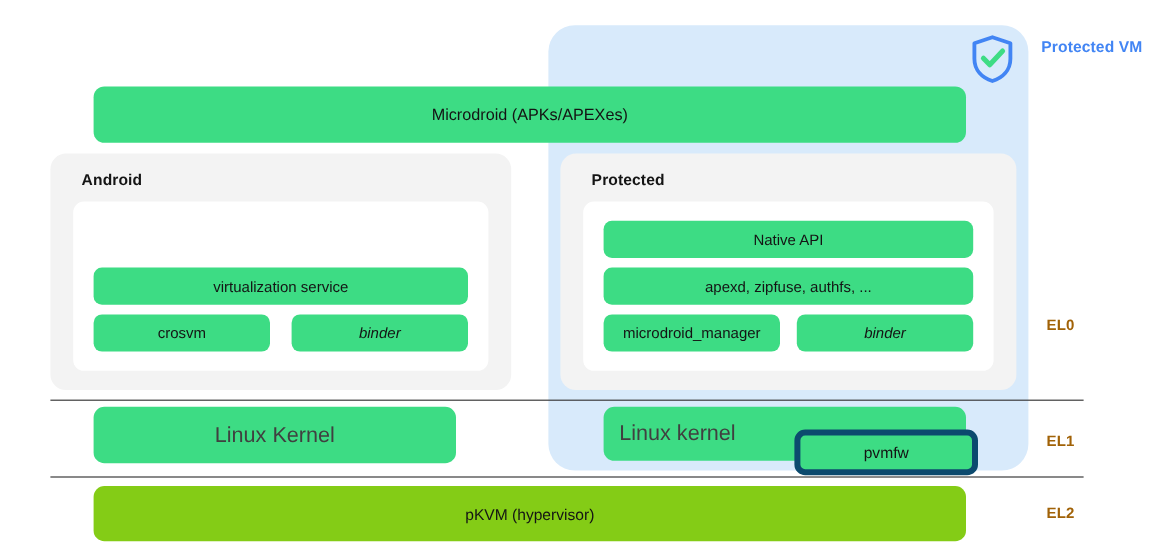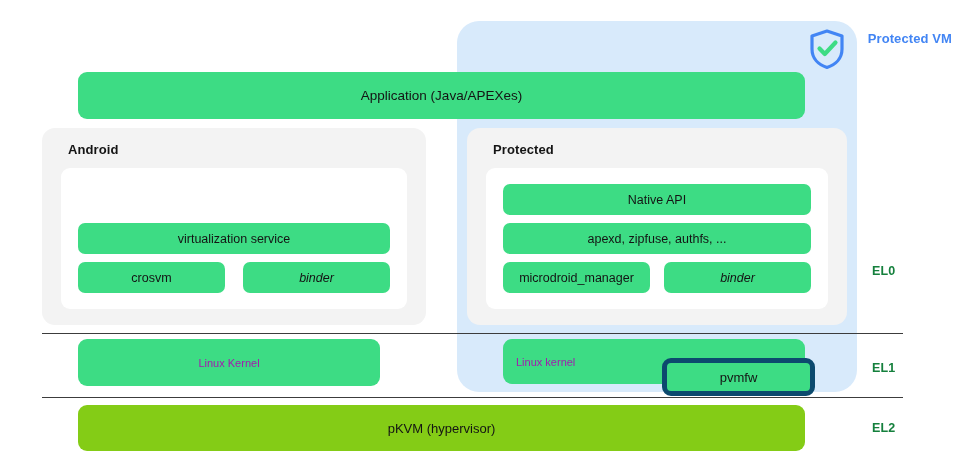--- a/index.html
+++ b/index.html
@@ -125,22 +125,22 @@
   .half-left  { left: 17px;  width: 147px; }
   .half-right { right: 17px; width: 147px; font-style: italic; }
 
   
   .kernel-box {
     position: absolute;
     background: #3DDC84;
     border-radius: 9px;
     display: flex;
     align-items: center;
-    color: #a21caf;
-    font-size: 11px;
+    color: #404040;
+    font-size: 18px;
     box-sizing: border-box;
   }
   .kernel-android {
     left: 78px;
     top: 339px;
     width: 302px;
     height: 47px;
     justify-content: center;
   }
   .kernel-micro {
@@ -191,21 +191,21 @@
     background: #3C3C3C;
   }
   .divider.d1 { top: 333px; }
   .divider.d2 { top: 397px; }
 
   .el-label {
     position: absolute;
     left: 872px;
     font-size: 12.5px;
     font-weight: bold;
-    color: #15803d;
+    color: #a16207;
     letter-spacing: 0.2px;
   }
   .el-0 { top: 264px; }
   .el-1 { top: 361px; }
   .el-2 { top: 421px; }
 </style>
 </head>
 <body>
 
 <div id="diagram">
@@ -214,21 +214,21 @@
 
   <span class="shield-icon">
     <svg viewBox="0 0 44 44" width="44" height="44" aria-hidden="true">
       <path d="M22 4 L37 9 V22 C37 31.5 30.5 37.8 22 40.5 C13.5 37.8 7 31.5 7 22 V9 Z" fill="none" stroke="#4285F4" stroke-width="3.2" stroke-linejoin="round"></path>
       <path d="M14.5 21.5 L19.8 27 L30.5 15.5" fill="none" stroke="#3DDC84" stroke-width="4.2" stroke-linecap="round" stroke-linejoin="round"></path>
     </svg>
   </span>
 
   <div class="pvm-legend">Protected VM</div>
 
-  <div class="app-bar">Application (Java/APEXes)</div>
+  <div class="app-bar">Microdroid (APKs/APEXes)</div>
 
   <div class="os-panel android">
     <div class="os-title">Android</div>
     <div class="os-inner">
       <div class="mod row-full row-2">virtualization service</div>
       <div class="mod row-3 half-left">crosvm</div>
       <div class="mod row-3 half-right">binder</div>
     </div>
   </div>
 

